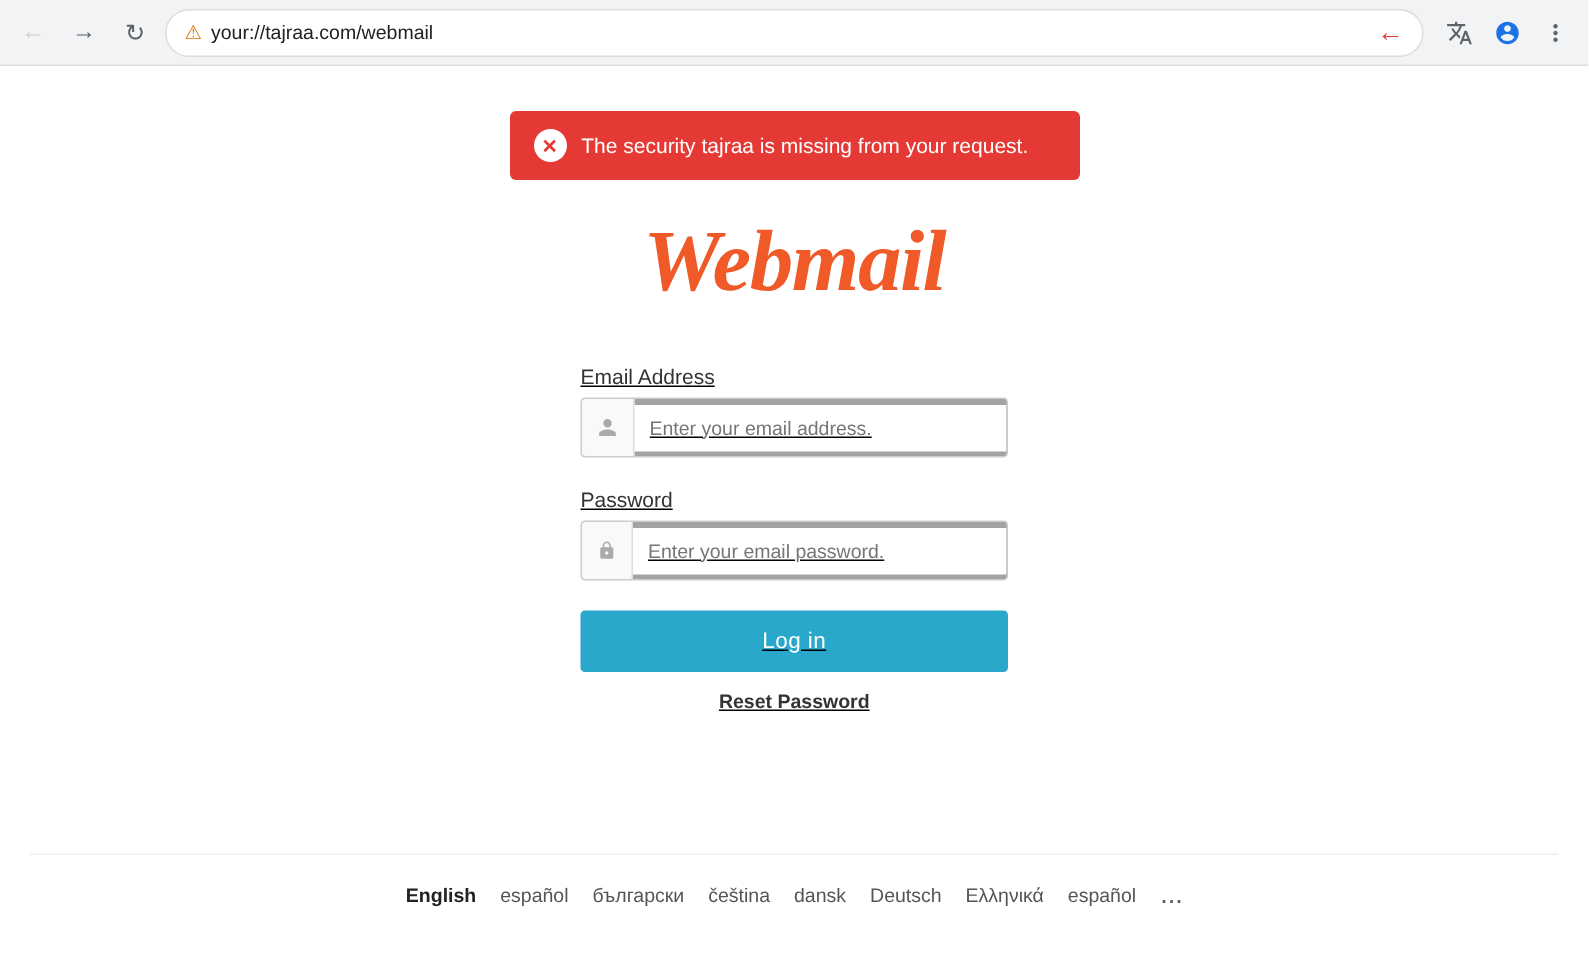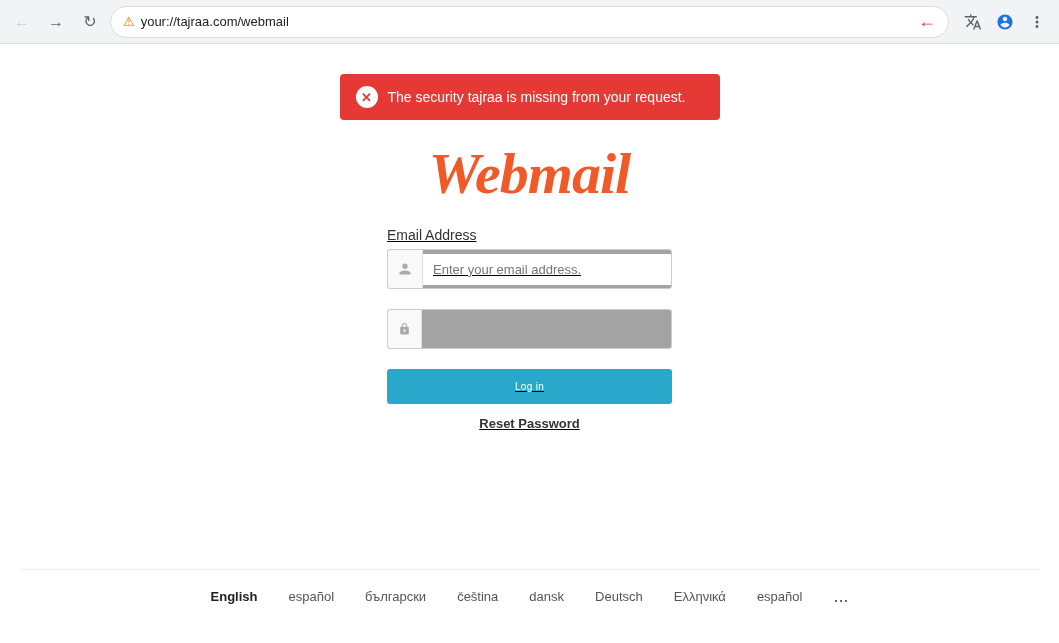--- a/index.html
+++ b/index.html
@@ -124,21 +124,21 @@
       font-weight: bold;
       flex-shrink: 0;
     }
 
     
     .webmail-logo {
       font-size: 58px;
       font-style: italic;
       font-weight: bold;
       color: #f05a28;
-      margin-bottom: 20px;
+      margin-bottom: 36px;
       font-family: Georgia, serif;
       letter-spacing: -1px;
     }
 
     
     .login-form {
       width: 285px;
       display: flex;
       flex-direction: column;
       gap: 0;
@@ -186,21 +186,21 @@
     .password-section {
       margin-top: 4px;
     }
 
     .login-btn {
       background: #29a8cc;
       color: #fff;
       border: none;
       border-radius: 3px;
       padding: 12px;
-      font-size: 10px;
+      font-size: 15px;
       cursor: pointer;
       width: 100%;
       margin-top: 4px;
       margin-bottom: 12px;
       letter-spacing: 0.3px;
     }
 
     .reset-password-link {
       text-align: center;
       font-size: 13px;
@@ -210,21 +210,21 @@
       text-decoration: none;
       display: block;
       margin-bottom: 40px;
     }
 
     
     .language-bar {
       display: flex;
       align-items: center;
       justify-content: center;
-      gap: 31px;
+      gap: 16px;
       padding: 16px 20px;
       border-top: 1px solid #eee;
       width: 100%;
       margin-top: auto;
     }
 
     .lang-item {
       font-size: 13px;
       color: #555;
       cursor: pointer;
@@ -292,26 +292,28 @@
     <div class="input-wrap">
       <span class="input-icon">
         <svg width="14" height="14" viewBox="0 0 24 24" fill="#aaa">
             <path d="M12 12c2.7 0 4.8-2.1 4.8-4.8S14.7 2.4 12 2.4 7.2 4.5 7.2 7.2 9.3 12 12 12zm0 2.4c-3.2 0-9.6 1.6-9.6 4.8v2.4h19.2v-2.4c0-3.2-6.4-4.8-9.6-4.8z"></path>
           </svg>
       </span>
       <input type="text" class="form-input" placeholder="Enter your email address." style="">
     </div>
 
     <div class="password-section">
+      <label class="form-label">Password</label>
       <div class="input-wrap">
         <span class="input-icon">
           <svg width="13" height="14" viewBox="0 0 24 24" fill="#aaa">
               <path d="M18 8h-1V6c0-2.76-2.24-5-5-5S7 3.24 7 6v2H6c-1.1 0-2 .9-2 2v10c0 1.1.9 2 2 2h12c1.1 0 2-.9 2-2V10c0-1.1-.9-2-2-2zm-6 9c-1.1 0-2-.9-2-2s.9-2 2-2 2 .9 2 2-.9 2-2 2zm3.1-9H8.9V6c0-1.71 1.39-3.1 3.1-3.1 1.71 0 3.1 1.39 3.1 3.1v2z"></path>
             </svg>
         </span>
+        <input type="password" class="form-input" placeholder="Enter your email password." style="">
       </div>
     </div>
 
     <button class="login-btn">Log in</button>
 
     <a class="reset-password-link" href="#">Reset Password</a>
   </div>
 
   <div class="language-bar">
     <span class="lang-item active">English</span>

